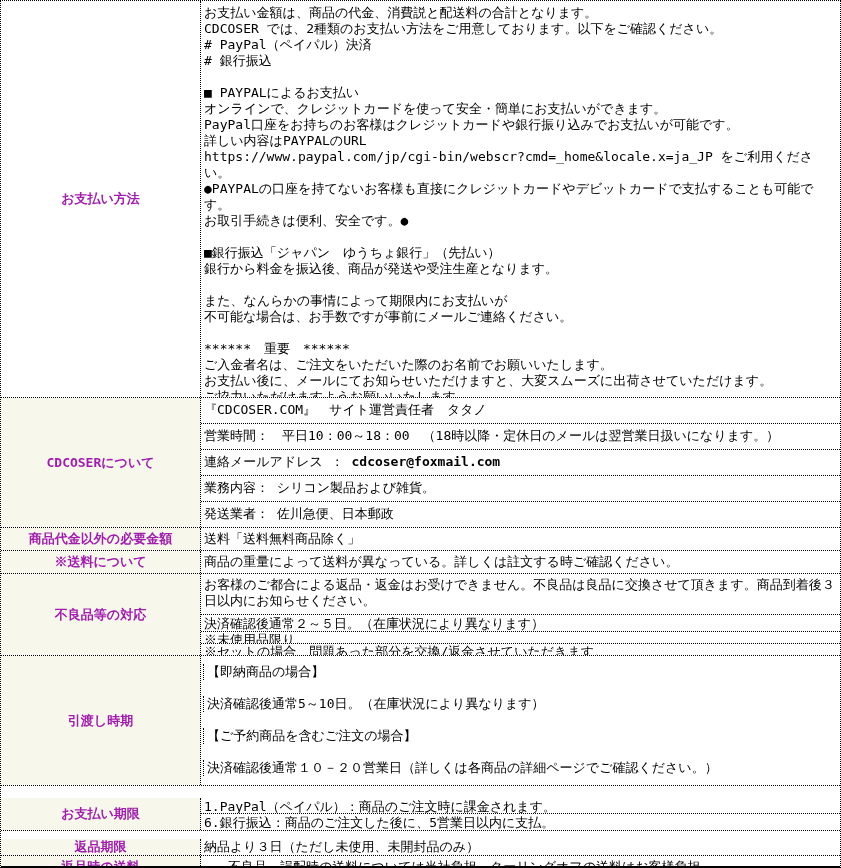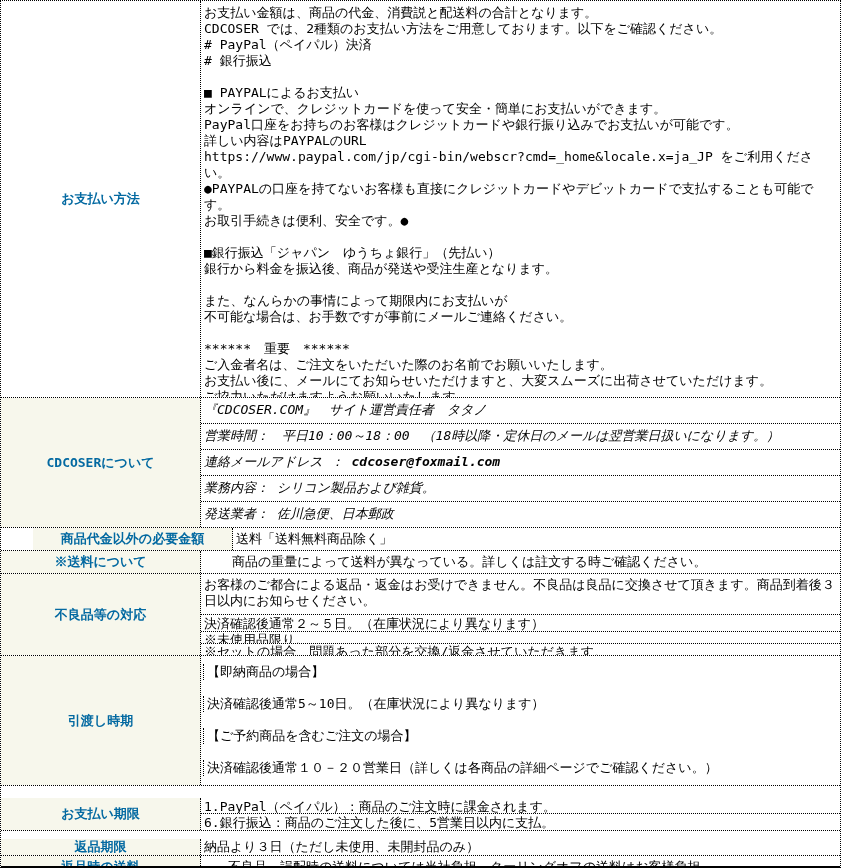--- a/index.html
+++ b/index.html
@@ -25,21 +25,21 @@
     flex: 0 0 auto;
     overflow: hidden;
   }
   .row:last-child { border-bottom: none; }
   .hcell {
     flex: 0 0 200px;
     width: 200px;
     box-sizing: border-box;
     border-right: 1px dotted #000;
     background: #f7f7ec;
-    color: #0369a1;
+    color: #a21caf;
     font-weight: bold;
     display: flex;
     align-items: center;
     justify-content: center;
     text-align: center;
     line-height: 16px;
   }
   .row-payment .hcell { background: #ffffff; }
   .ccell {
     flex: 1 1 auto;
@@ -73,23 +73,23 @@
   .paras { padding: 8px 2px 0 2px; }
   .para {
     border-left: 1px dotted #000;
     padding-left: 3px;
     line-height: 16px;
     margin: 0 0 16px 0;
   }
   
   .row-payment        { height: 397px; }
   .row-about          { height: 130px; }
-  .row-about .subrow  { height: 26px; font-style: italic; }
-  .row-extra-fee      { height: 23px; padding-left: 32px; }
-  .row-shipping-note  { height: 23px; gap: 28px; }
+  .row-about .subrow  { height: 26px; }
+  .row-extra-fee      { height: 23px; }
+  .row-shipping-note  { height: 23px; }
   .row-defective      { height: 82px; }
   .row-defective .subrow.twolines { height: 41px; }
   .row-defective .subrow.s2 { height: 17px; padding-top: 2px; }
   .row-defective .subrow.s3 { height: 12px; }
   .row-defective .subrow.s4 { height: 12px; }
   .row-delivery       { height: 130px; }
   .row-pay-deadline   { height: 33px; margin-top: 12px; }
   .row-pay-deadline .subrow { height: 16px; padding-top: 2px; }
   .row-pay-deadline .subrow:last-child { height: 17px; }
   .row-return-deadline{ height: 25px; align-items: flex-end; }

